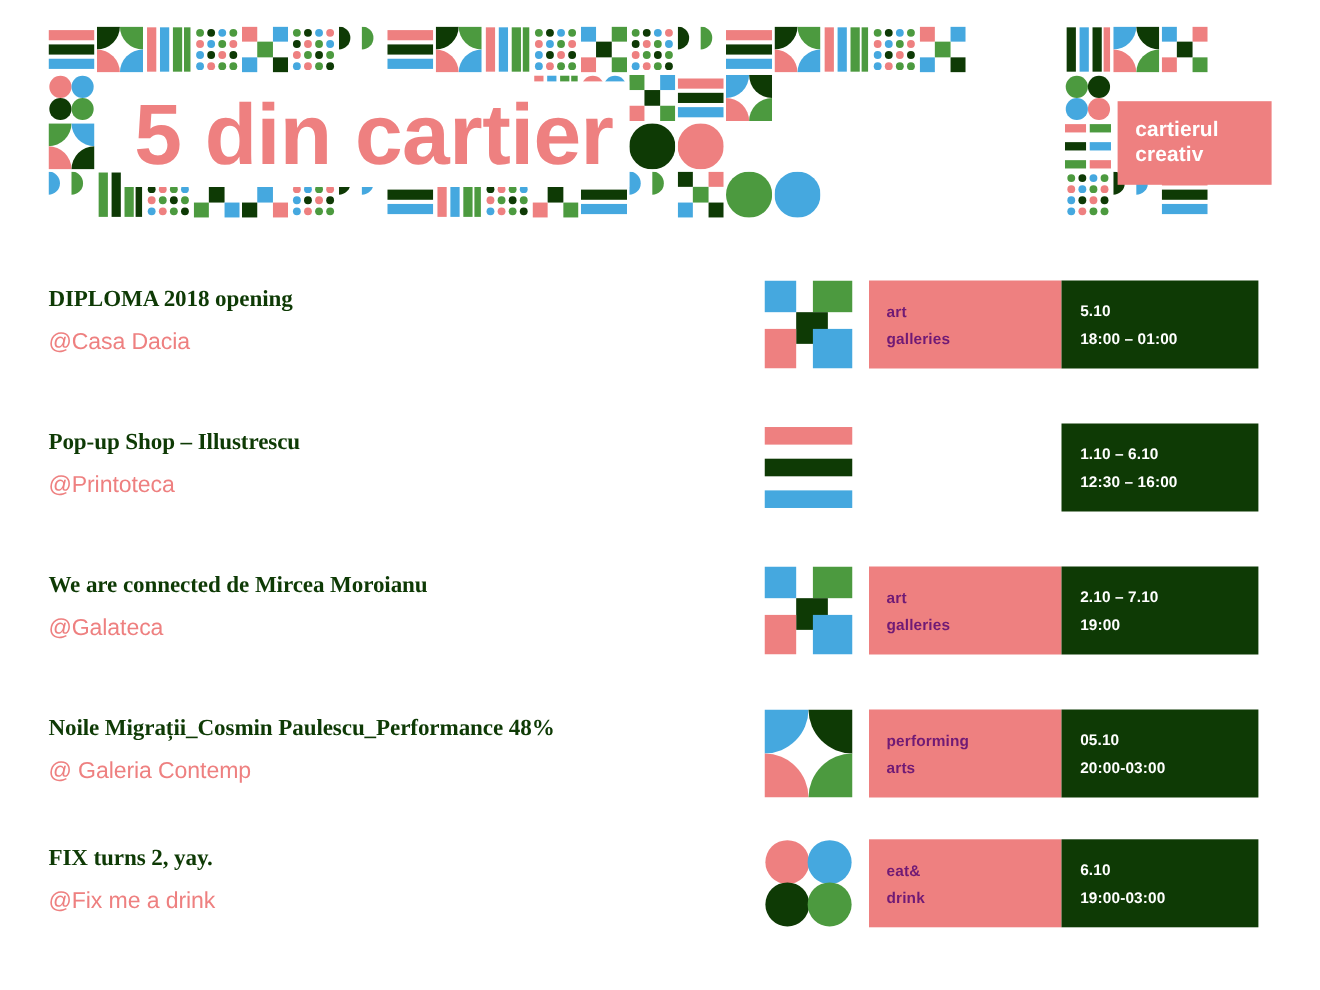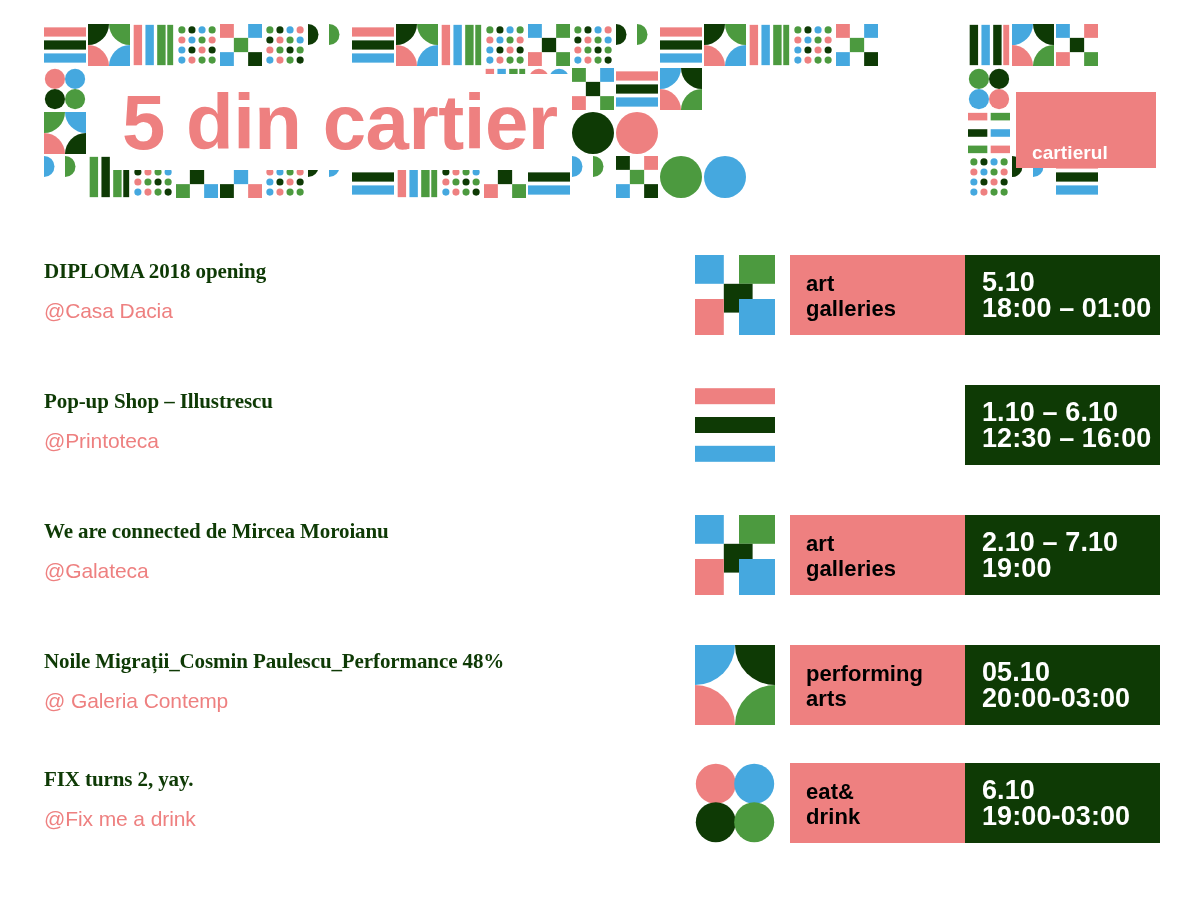--- a/index.html
+++ b/index.html
@@ -74,21 +74,21 @@
     background: #EE8080;
     z-index: 5;
     color: #ffffff;
     font-size: 19px;
     font-weight: 700;
     line-height: 22px;
     letter-spacing: 0.1px;
     box-sizing: border-box;
     padding: 16px 0 0 16px;
   }
-  .logo-badge span { display: block; margin-top: 34px; }
+  .logo-badge span { display: block; }
 
   
   .events {
     position: absolute;
     left: 0;
     top: 230px;
     width: 1200px;
   }
   .event-row {
     position: absolute;
@@ -128,39 +128,39 @@
     height: 80px;
   }
   .event-category {
     position: absolute;
     left: 790px;
     top: 25px;
     width: 175px;
     height: 80px;
     background: #EE8080;
     box-sizing: border-box;
-    color: #000000;
-    font-size: 22px;
+    color: #701a75;
+    font-size: 14px;
     font-weight: 700;
     line-height: 25px;
     padding: 16px 0 0 16px;
     letter-spacing: 0.1px;
   }
   .event-category.single { padding-top: 28px; }
   .event-category span { display: block; }
   .event-when {
     position: absolute;
     left: 965px;
     top: 25px;
-    width: 195px;
+    width: 179px;
     height: 80px;
     background: #0E3A05;
     box-sizing: border-box;
     color: #ffffff;
-    font-size: 27px;
+    font-size: 14px;
     font-weight: 700;
     line-height: 26px;
     padding: 14px 0 0 17px;
     letter-spacing: 0.1px;
   }
   .event-when span { display: block; white-space: nowrap; }
 
   svg { display: block; }
 </style>
 </head>

